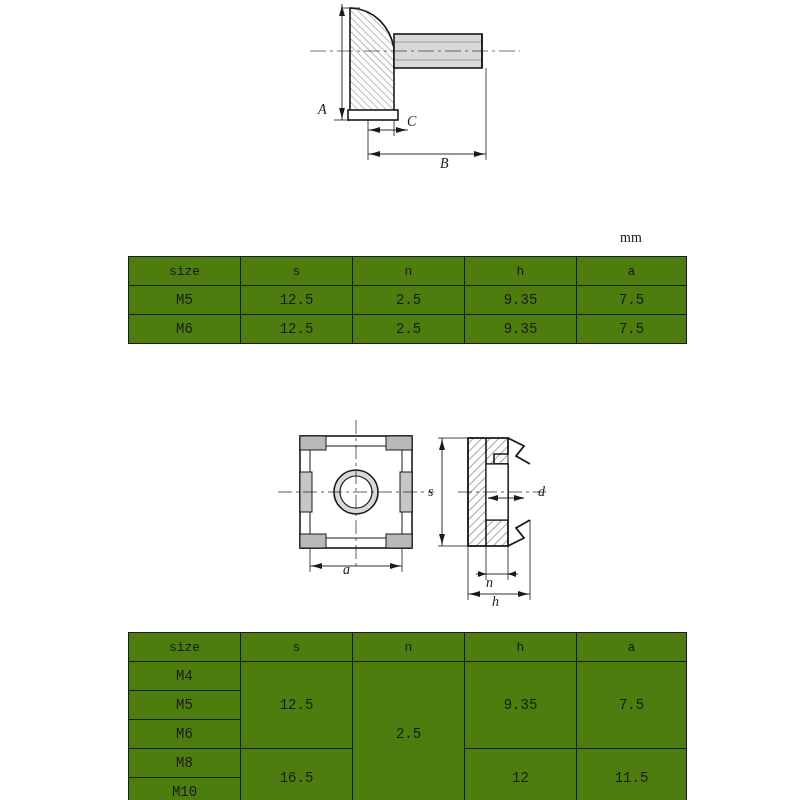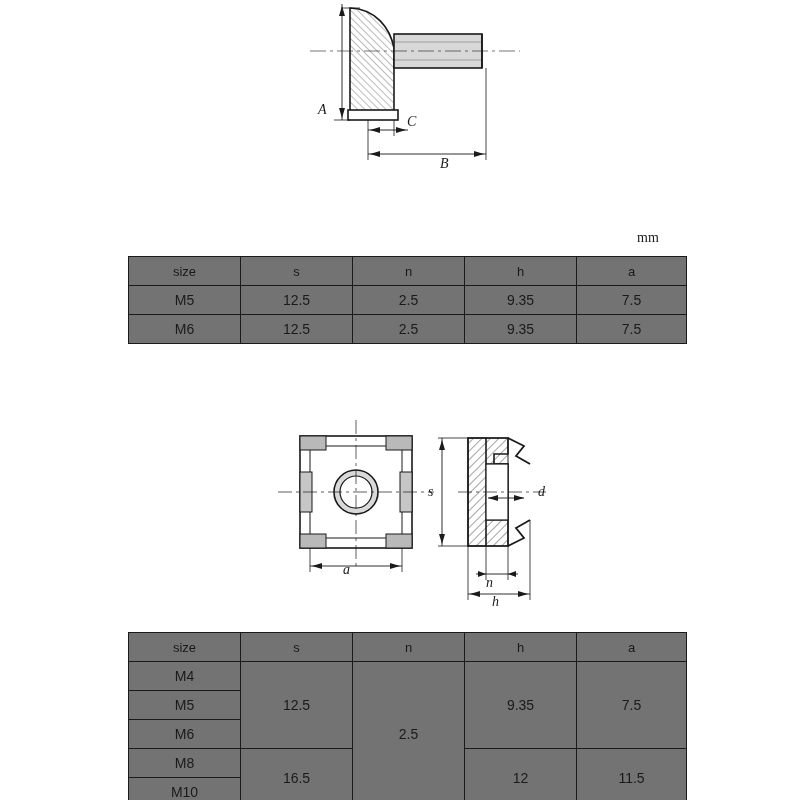--- a/index.html
+++ b/index.html
@@ -30,24 +30,24 @@
     color: #1a1a1a;
     white-space: nowrap;
   }
   .lbl.italic { font-style: italic; }
 
   
   table.spec {
     position: absolute;
     border-collapse: collapse;
     table-layout: fixed;
-    font-family: Liberation Sans, sans-serif;
+    font-family: Liberation Mono, monospace;
     font-size: 14px;
     color: #1a1a1a;
-    background: #737373;
+    background: #4d7c0f;
   }
   table.spec th, table.spec td {
     border: 1px solid #1a1a1a;
     text-align: center;
     vertical-align: middle;
     font-weight: normal;
     padding: 0;
   }
   table.spec th { font-size: 13px; }
 
@@ -55,21 +55,20 @@
   #table-1 th, #table-1 td { height: 28px; }
   #table-2 { left: 128px; top: 632px; width: 558px; }
   #table-2 th, #table-2 td { height: 28px; }
 
   .unit-label {
     position: absolute;
     left: 620px;
     top: 230px;
     font-family: "Liberation Serif", serif;
     font-size: 14px;
-    margin-left: 17px;
   }
 
   
   svg { display: block; }
 </style>
 </head>
 <body>
 
 <div class="page">
 

